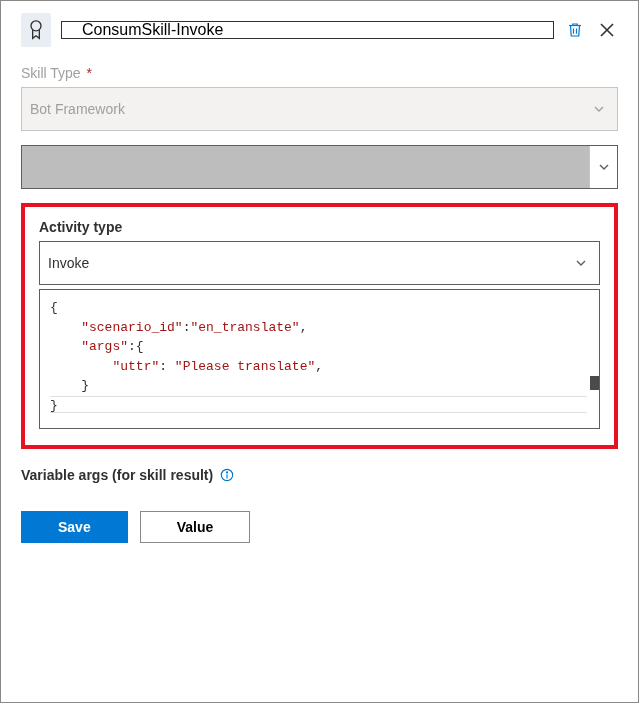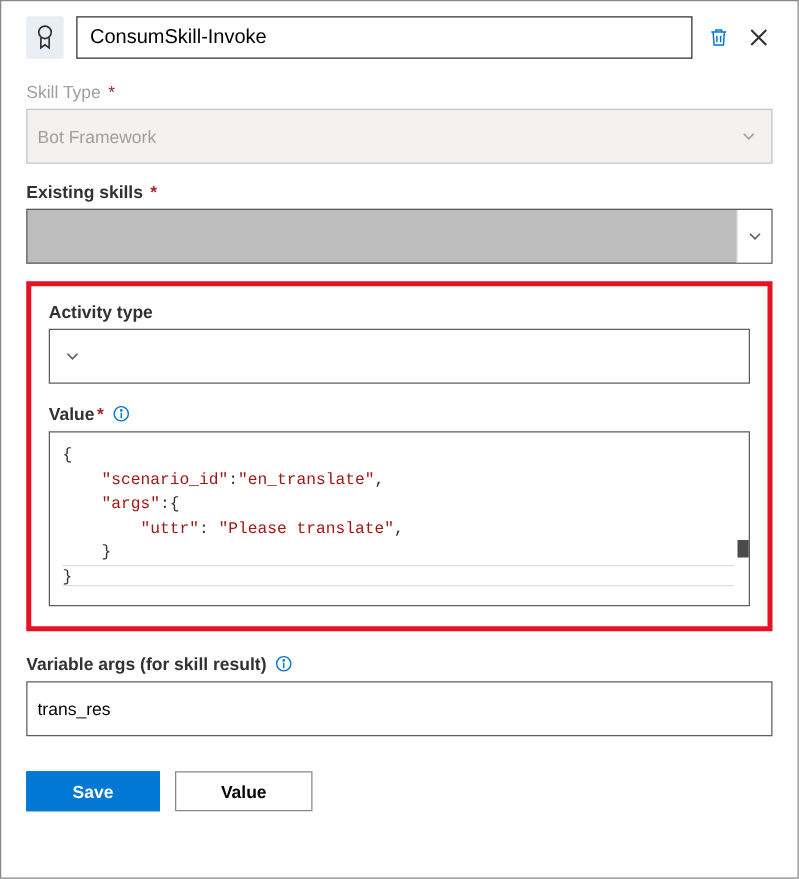--- a/index.html
+++ b/index.html
@@ -27,23 +27,23 @@
     background: #e8eef3;
     border-radius: 2px;
     display: flex;
     align-items: center;
     justify-content: center;
     flex-shrink: 0;
   }
   .ribbon-block svg { width: 20px; height: 24px; }
   .title-input {
     flex: 1;
-    height: 34px;
+    height: 18px;
     border: 1px solid #323130;
-    padding: 0 10px;
+    padding: 0 20px;
     font-size: 16px;
     font-family: inherit;
   }
   .icon-btn {
     width: 22px;
     height: 22px;
     display: flex;
     align-items: center;
     justify-content: center;
     cursor: pointer;
@@ -211,60 +211,48 @@
       <span class="select-text">Bot Framework</span>
       <span class="chev">
         <svg viewBox="0 0 12 12" fill="none" stroke="#a19f9d" stroke-width="1.4">
             <path d="M2 4l4 4 4-4"></path>
           </svg>
       </span>
     </div>
   </div>
 
   <div class="section">
-    <div class="label">
-      <span><span>Existing skills</span> <span class="req">*</span></span>
-    </div>
     <div class="select-wrap loading">
       <span class="select-text"></span>
       <span class="chev">
         <svg viewBox="0 0 12 12" fill="none" stroke="#605e5c" stroke-width="1.4">
             <path d="M2 4l4 4 4-4"></path>
           </svg>
       </span>
     </div>
   </div>
 
   <div class="highlight-box">
 
-    <div class="section" style="margin-bottom:16px;">
+    <div class="section" style="margin-bottom:4px;">
       <div class="label">
         <span>Activity type</span>
       </div>
       <div class="select-wrap">
+        <span class="select-text">Invoke</span>
         <span class="chev">
           <svg viewBox="0 0 12 12" fill="none" stroke="#605e5c" stroke-width="1.4">
               <path d="M2 4l4 4 4-4"></path>
             </svg>
         </span>
       </div>
     </div>
 
 
     <div class="section" style="margin-bottom:0;">
-      <div class="label">
-        <span><span>Value</span><span class="req">*</span></span>
-        <span class="info-icon">
-          <svg viewBox="0 0 16 16" fill="none" stroke="#0078d4" stroke-width="1.3">
-            <circle cx="8" cy="8" r="6.5"></circle>
-              <circle cx="8" cy="5" r="0.6" fill="#0078d4"></circle>
-              <path d="M8 7v5"></path>
-          </svg>
-        </span>
-      </div>
       <div class="code-box json"><span class="punc">{</span>
     <span class="key">"scenario_id"</span><span class="punc">:</span><span class="str">"en_translate"</span><span class="punc">,</span>
     <span class="key">"args"</span><span class="punc">:{</span>
         <span class="key">"uttr"</span><span class="punc">: </span><span class="str">"Please translate"</span><span class="punc">,</span>
     <span class="punc">}</span>
 <span class="punc">}</span><div class="scrollbar-thumb"></div><div class="underline u1"></div><div class="underline u2"></div></div>
     </div>
 
   </div>
 
@@ -272,23 +260,20 @@
     <div class="label">
       <span>Variable args (for skill result)</span>
       <span class="info-icon">
         <svg viewBox="0 0 16 16" fill="none" stroke="#0078d4" stroke-width="1.3">
           <circle cx="8" cy="8" r="6.5"></circle>
             <circle cx="8" cy="5" r="0.6" fill="#0078d4"></circle>
             <path d="M8 7v5"></path>
         </svg>
       </span>
     </div>
-    <div class="input-field">
-      <input value="trans_res" style="">
-    </div>
   </div>
 
   <div class="button-row">
     <button class="btn primary">Save</button>
     <button class="btn">Value</button>
   </div>
 
 </div>
 
 </body></html>

